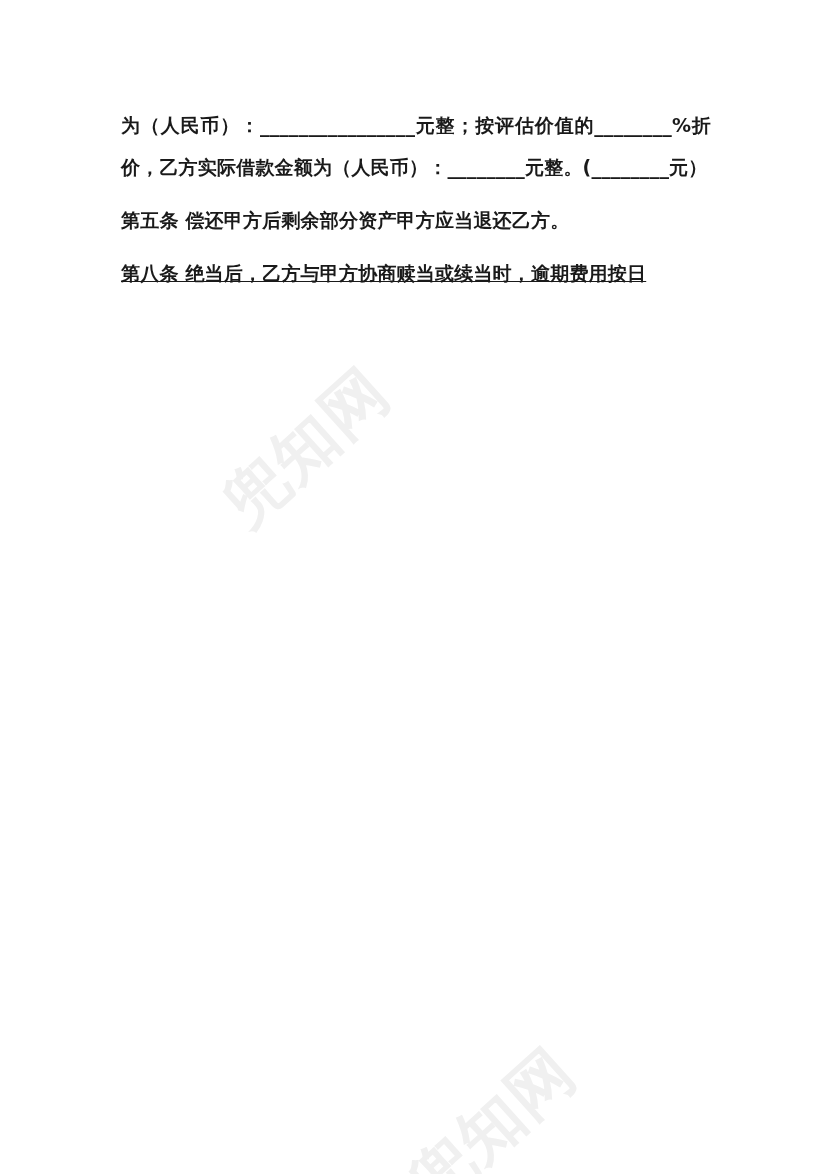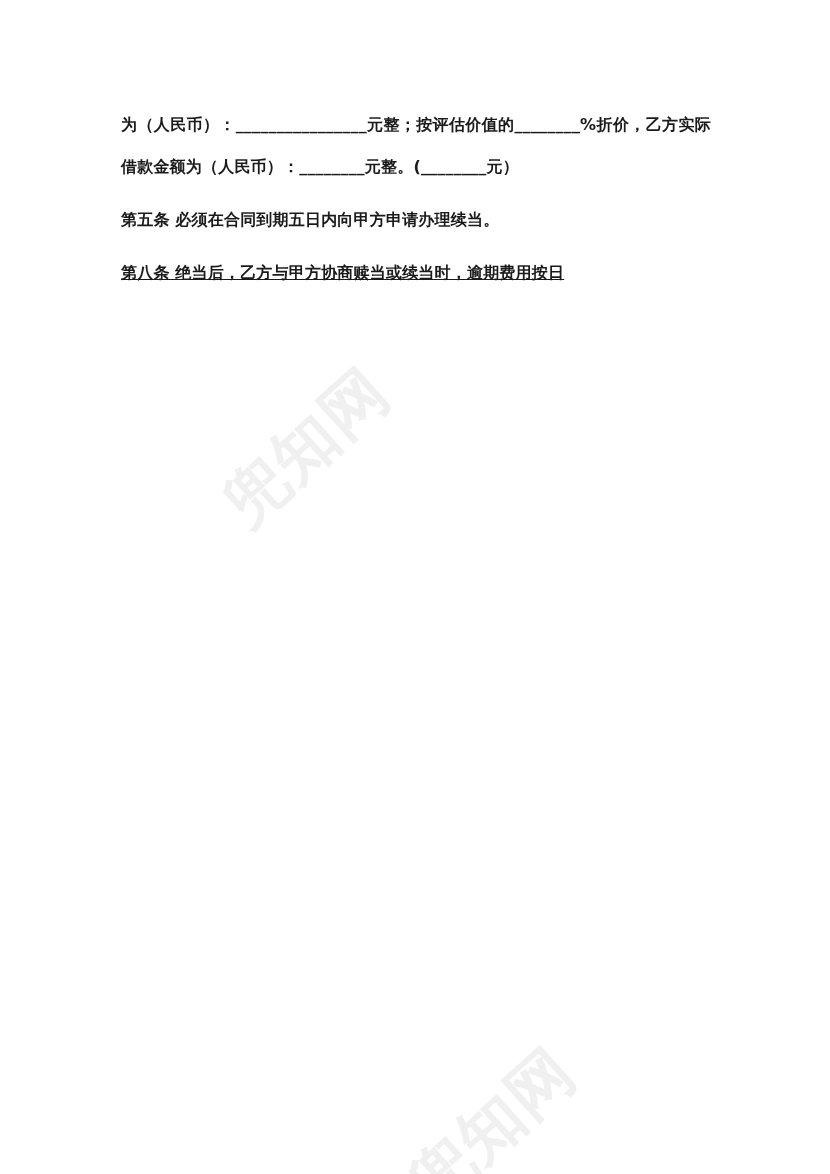--- a/index.html
+++ b/index.html
@@ -53,21 +53,21 @@
     inset: 0;
     z-index: 1;
   }
   .doc-body {
     position: absolute;
     left: 121px;
     top: 104px;
     width: 590px;
   }
   .para {
-    font-size: 16px;
+    font-size: 19px;
     font-weight: 700;
     line-height: 42px;
     color: #1a1a1a;
     text-align: justify;
     text-justify: inter-ideograph;
     margin: 0 0 11px 0;
     letter-spacing: 0.2px;
     word-break: break-all;
   }
   .para:last-child { margin-bottom: 0; text-decoration: underline; }
@@ -76,16 +76,16 @@
 <body>
 
 <div class="watermark-layer">
   <div class="watermark watermark-mid">兜知网</div>
   <div class="watermark watermark-bottom">兜知网</div>
 </div>
 
 <div class="page">
   <div class="doc-body">
     <p class="para">为（人民币）：________________元整；按评估价值的________%折价，乙方实际借款金额为（人民币）：________元整。(________元）</p>
-    <p class="para">第五条  必须在合同到期五日内向甲方申请办理续当。</p>
+    <p class="para">第五条  偿还甲方后剩余部分资产甲方应当退还乙方。</p>
     <p class="para">第八条  绝当后，乙方与甲方协商赎当或续当时，逾期费用按日</p>
   </div>
 </div>
 
 </body></html>

